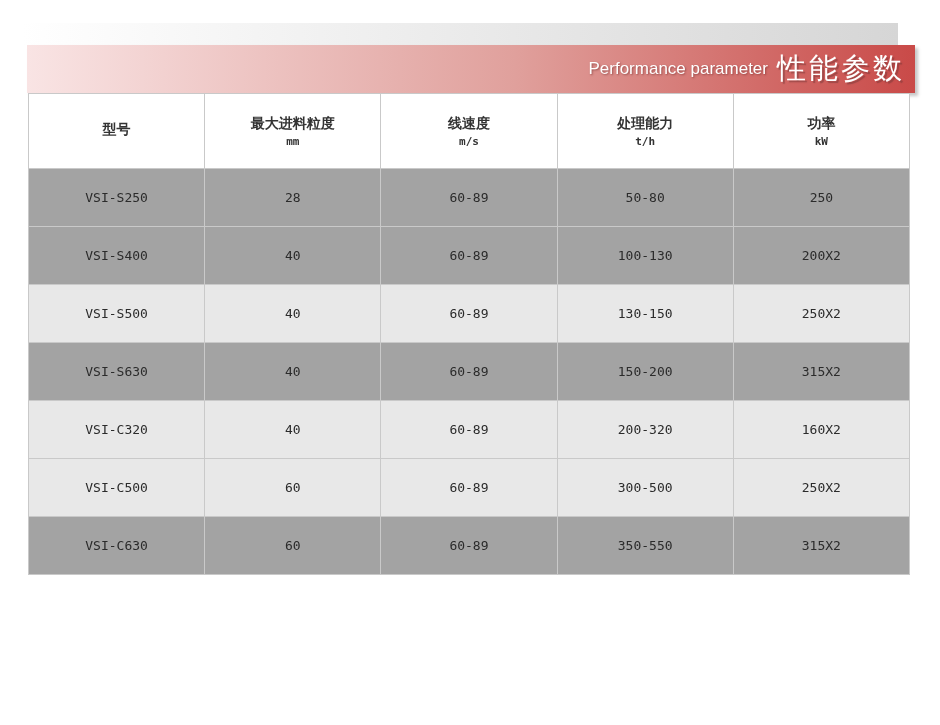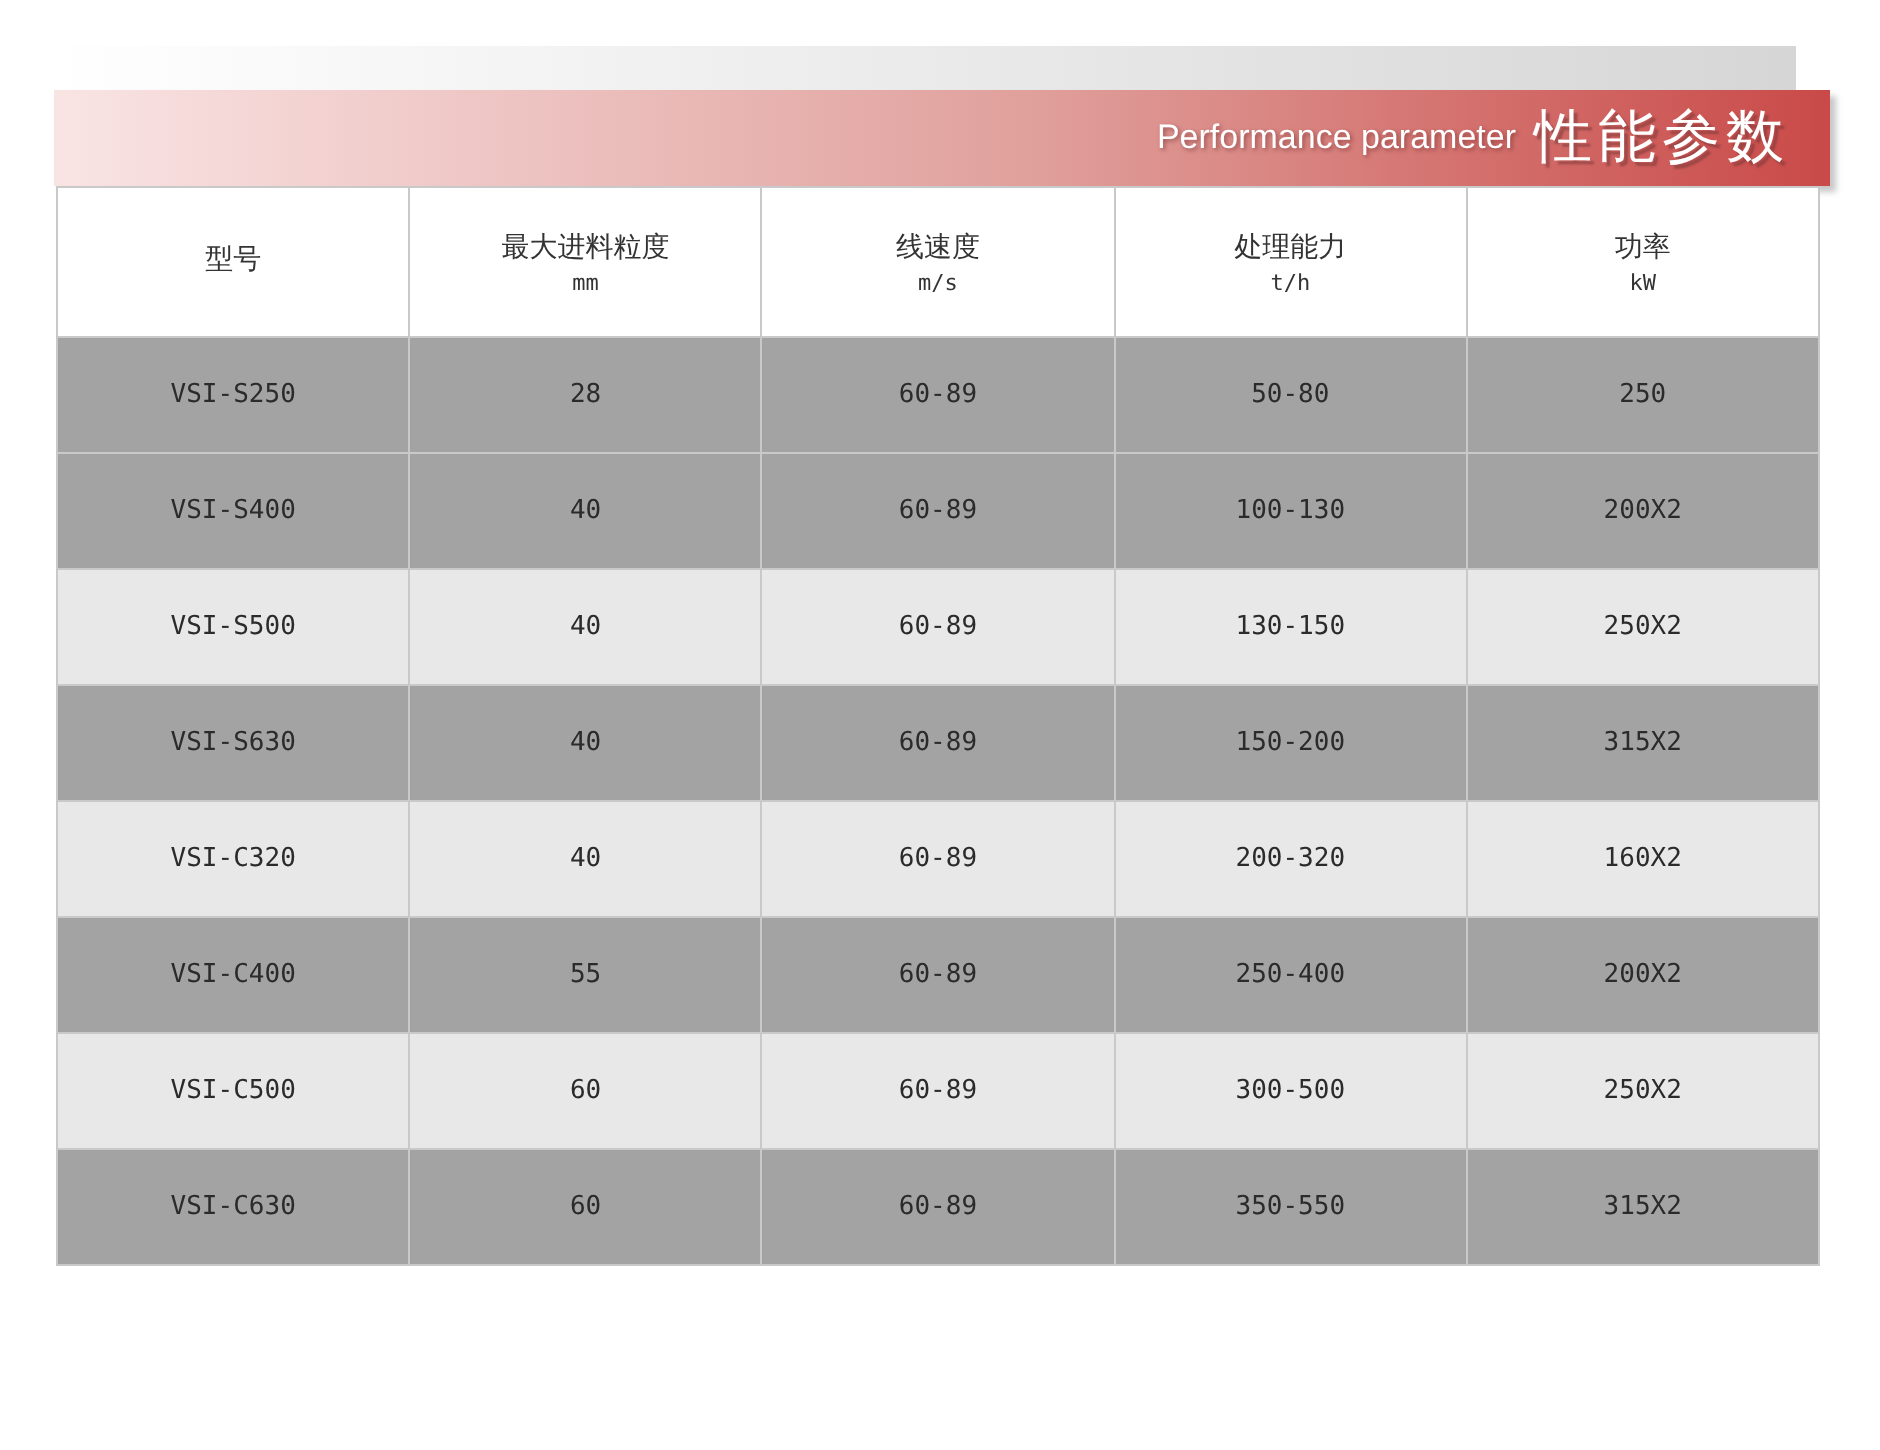--- a/index.html
+++ b/index.html
@@ -35,21 +35,21 @@
     width: 888px;
     height: 48px;
     box-sizing: border-box;
     background: linear-gradient(to right,
       var(--banner-gradient-left, #f9e4e4) 0%,
       #e0a09c 55%,
       var(--banner-gradient-right, #c94a48) 100%);
     display: flex;
     align-items: center;
     justify-content: flex-end;
-    padding-right: 20px;
+    padding-right: 10px;
     gap: 9px;
     box-shadow: 3px 3px 3px rgba(130,130,130,0.45);
   }
   .banner-en {
     font-family: "Liberation Sans", sans-serif;
     font-size: 17px;
     color: #ffffff;
     text-shadow: 1px 1px 2px rgba(110,40,40,0.6);
     white-space: nowrap;
   }
@@ -74,21 +74,21 @@
   .spec-table th,
   .spec-table td {
     border: 1px solid var(--table-border, #c9c9c9);
     text-align: center;
     vertical-align: middle;
     color: var(--text, #2b2b2b);
     padding: 0;
   }
   .spec-table thead th {
     height: 74px;
-    font-weight: normal;
+    font-weight: bold;
     background: #ffffff;
   }
   .col-label {
     display: block;
     font-size: 14px;
     color: #333333;
   }
   .col-unit {
     display: block;
     font-size: 11px;
@@ -170,27 +170,20 @@
         <td>150-200</td>
         <td>315X2</td>
       </tr>
       <tr class="alt">
         <td>VSI-C320</td>
         <td>40</td>
         <td>60-89</td>
         <td>200-320</td>
         <td>160X2</td>
       </tr>
-      <tr class="">
-        <td>VSI-C400</td>
-        <td>55</td>
-        <td>60-89</td>
-        <td>250-400</td>
-        <td>200X2</td>
-      </tr>
       <tr class="alt">
         <td>VSI-C500</td>
         <td>60</td>
         <td>60-89</td>
         <td>300-500</td>
         <td>250X2</td>
       </tr>
       <tr class="">
         <td>VSI-C630</td>
         <td>60</td>

